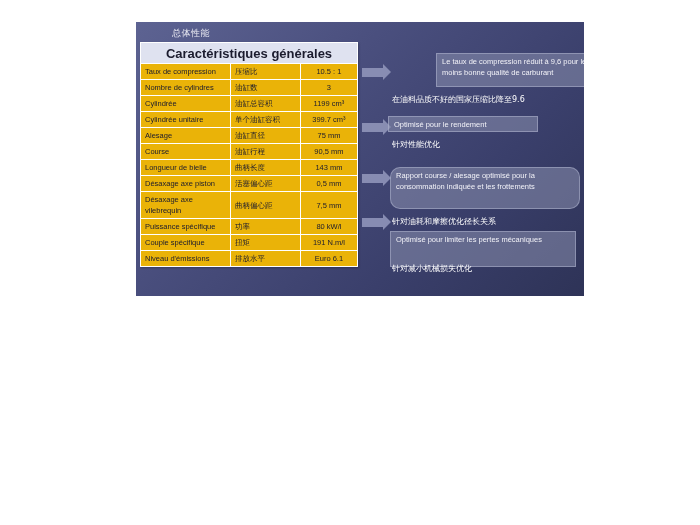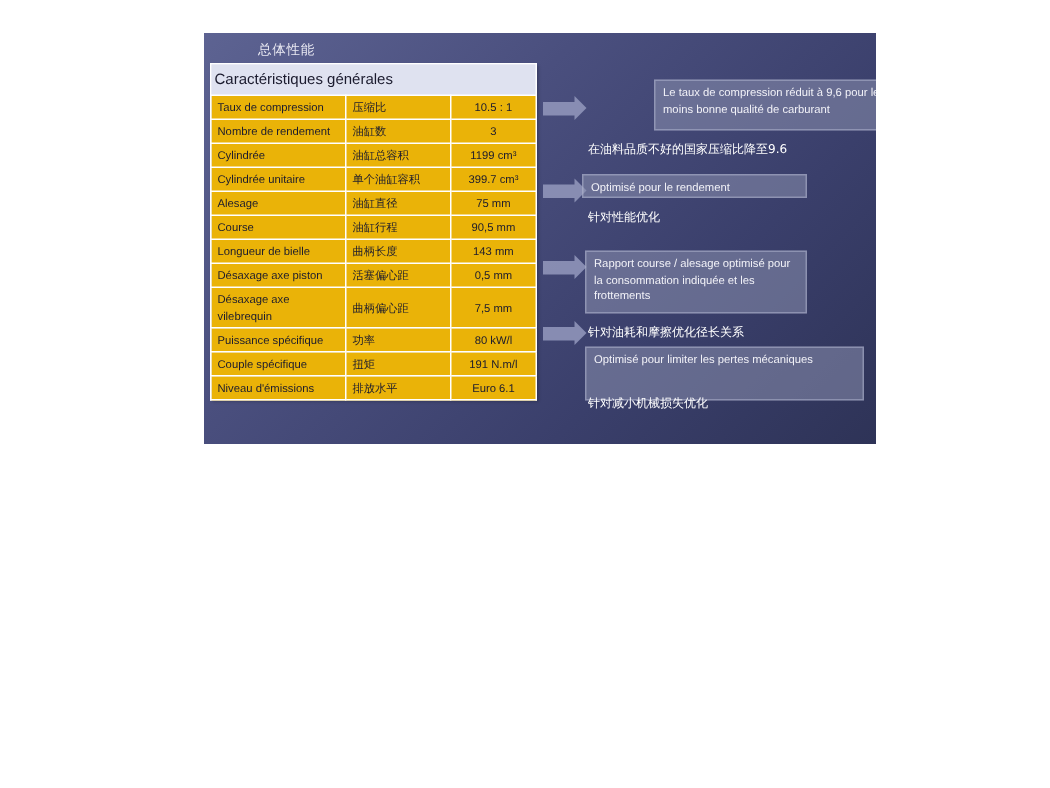--- a/index.html
+++ b/index.html
@@ -45,23 +45,23 @@
     border: 1px solid #ffffff;
     font-size: 7.5px;
     color: #1b1b2e;
     padding: 2px 4px;
     height: 11px;
     line-height: 11px;
     background: #eab308;
   }
   #spec-table th.table-header {
     background: #dfe2f0;
-    font-size: 10px;
-    text-align: left;
-    font-weight: normal;
+    font-size: 13px;
+    text-align: center;
+    font-weight: bold;
     padding: 3px 2px;
     height: 14px;
   }
   .col-fr { width: 86px; text-align: left; }
   .col-zh { width: 68px; text-align: left; font-family: "DejaVu Sans", sans-serif; }
   .col-val { width: 52px; text-align: center; background: #d7dbec; }
 
   
   .arrow {
     position: absolute;
@@ -99,21 +99,21 @@
     position: absolute;
     color: #ffffff;
     font-size: 8px;
     font-family: "DejaVu Sans", sans-serif;
     line-height: 11px;
   }
   #callout1 { left: 254px; top: 31px; width: 186px; height: 34px; margin-left: 46px; }
   #note1    { left: 256px; top: 72px; width: 190px; }
   #callout2 { left: 252px; top: 94px; width: 150px; height: 16px; }
   #note2    { left: 256px; top: 117px; width: 150px; }
-  #callout3 { left: 254px; top: 145px; width: 148px; height: 42px; }
+  #callout3 { left: 254px; top: 145px; width: 190px; height: 42px; border-radius: 10px; }
   #note3    { left: 256px; top: 194px; width: 190px; }
   #callout4 { left: 254px; top: 209px; width: 186px; height: 36px; }
   #note4    { left: 256px; top: 241px; width: 190px; }
 </style>
 </head>
 <body>
 
 <div id="slide">
 
   <div class="slide-title">总体性能</div>
@@ -124,21 +124,21 @@
         <th class="table-header" colspan="3">Caractéristiques générales</th>
       </tr>
     </thead>
     <tbody>
       <tr>
         <td class="col-fr">Taux de compression</td>
         <td class="col-zh">压缩比</td>
         <td class="col-val">10.5 : 1</td>
       </tr>
       <tr>
-        <td class="col-fr">Nombre de rendement</td>
+        <td class="col-fr">Nombre de cylindres</td>
         <td class="col-zh">油缸数</td>
         <td class="col-val">3</td>
       </tr>
       <tr>
         <td class="col-fr">Cylindrée</td>
         <td class="col-zh">油缸总容积</td>
         <td class="col-val">1199 cm³</td>
       </tr>
       <tr>
         <td class="col-fr">Cylindrée unitaire</td>

